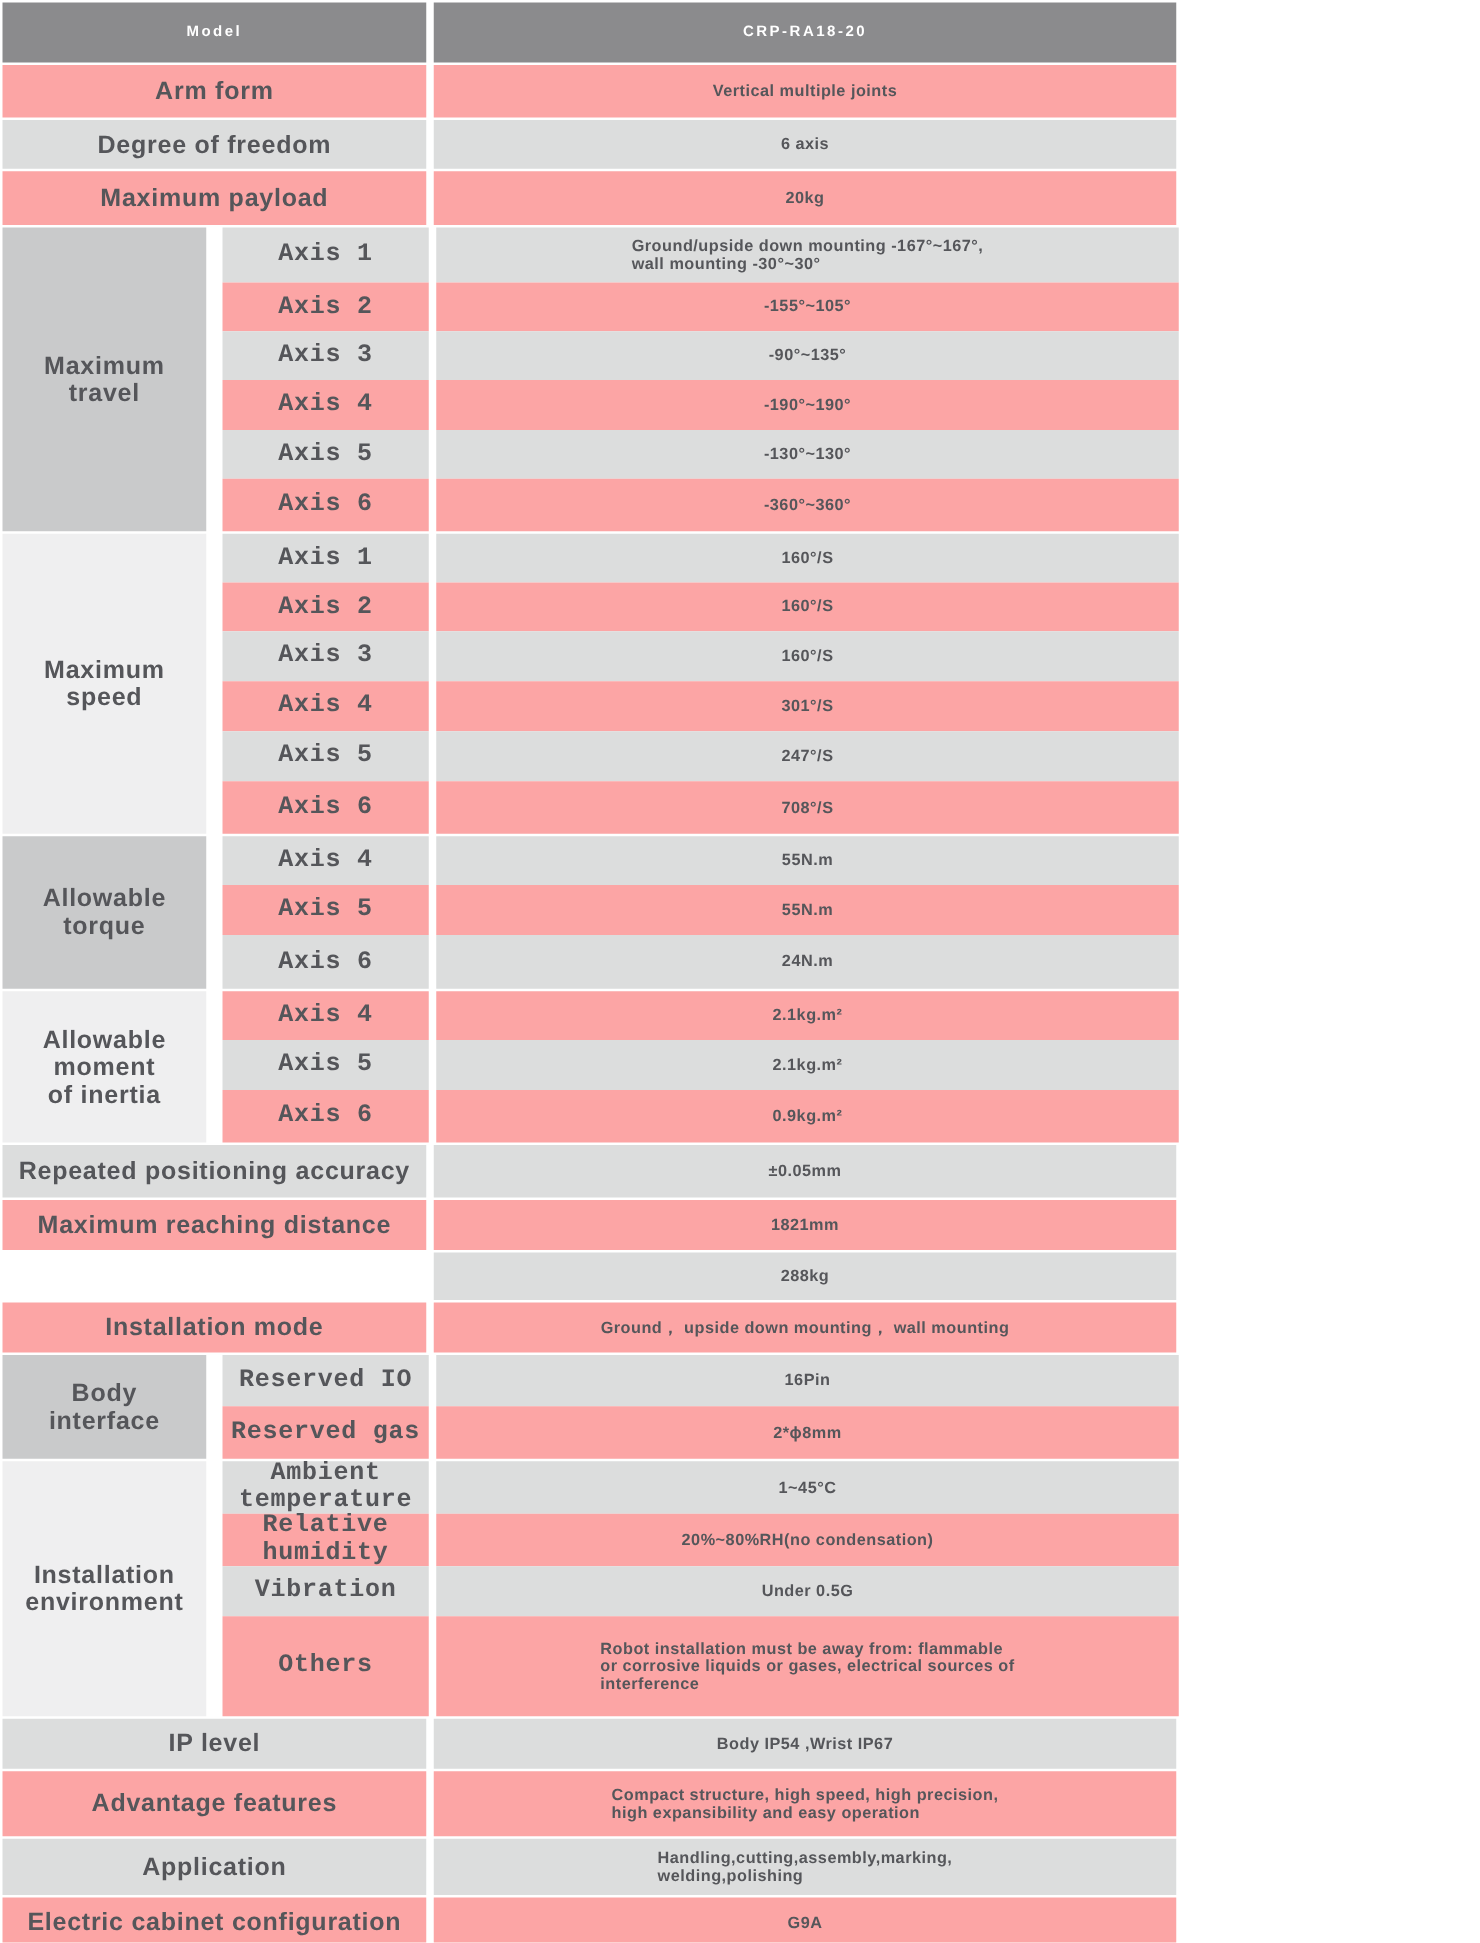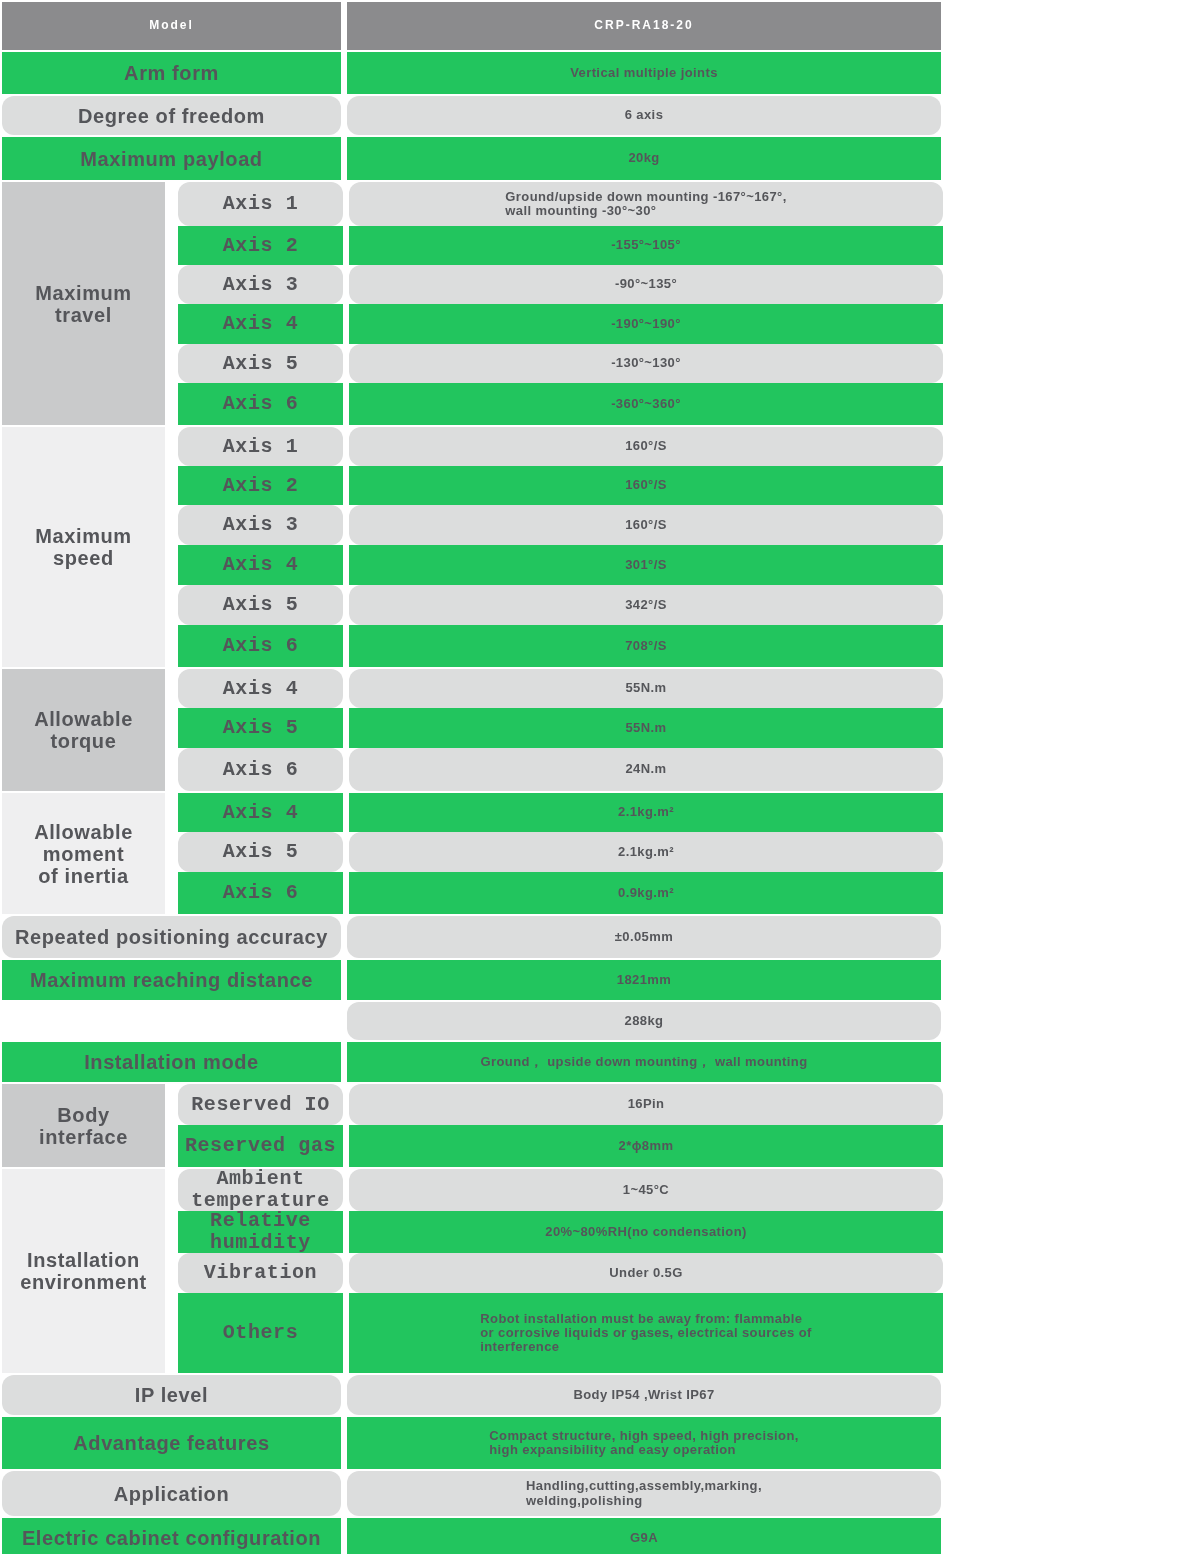--- a/index.html
+++ b/index.html
@@ -31,22 +31,22 @@
     display:flex;align-items:center;justify-content:center;
     text-align:center;
   }
   .c span{
     white-space:pre-line;line-height:1.1;
     font-weight:700;letter-spacing:.6px;
   }
   .lab span,.ax span,.grpcell span{font-size:20px;}
   .val span{font-size:13px;letter-spacing:.4px;}
   .ml{text-align:left;}
-  .gy{background:var(--row-gray);border-radius:12px;}
-  .wh{background:#22c55e;}
+  .gy{background:var(--row-gray);}
+  .wh{background:#fca5a5;}
   .dk{background:var(--group-dark);}
   .lt{background:var(--group-light);}
   .hd{background:var(--header-bg);}
   .hd span{color:var(--header-text);letter-spacing:2px;font-size:12px;}
 </style>
 </head>
 <body>
 
 <div class="tbl">
 
@@ -156,21 +156,21 @@
     <div class="c ax wh">
         <span>Axis 4</span>
       </div>
     <div class="c val wh">
         <span>301°/S</span>
       </div>
     <div class="c ax gy">
         <span>Axis 5</span>
       </div>
     <div class="c val gy">
-        <span>342°/S</span>
+        <span>247°/S</span>
       </div>
     <div class="c ax wh">
         <span>Axis 6</span>
       </div>
     <div class="c val wh">
         <span>708°/S</span>
       </div>
   </div>
 
   <div class="g" style="grid-template-rows:39px 40px 43px">

